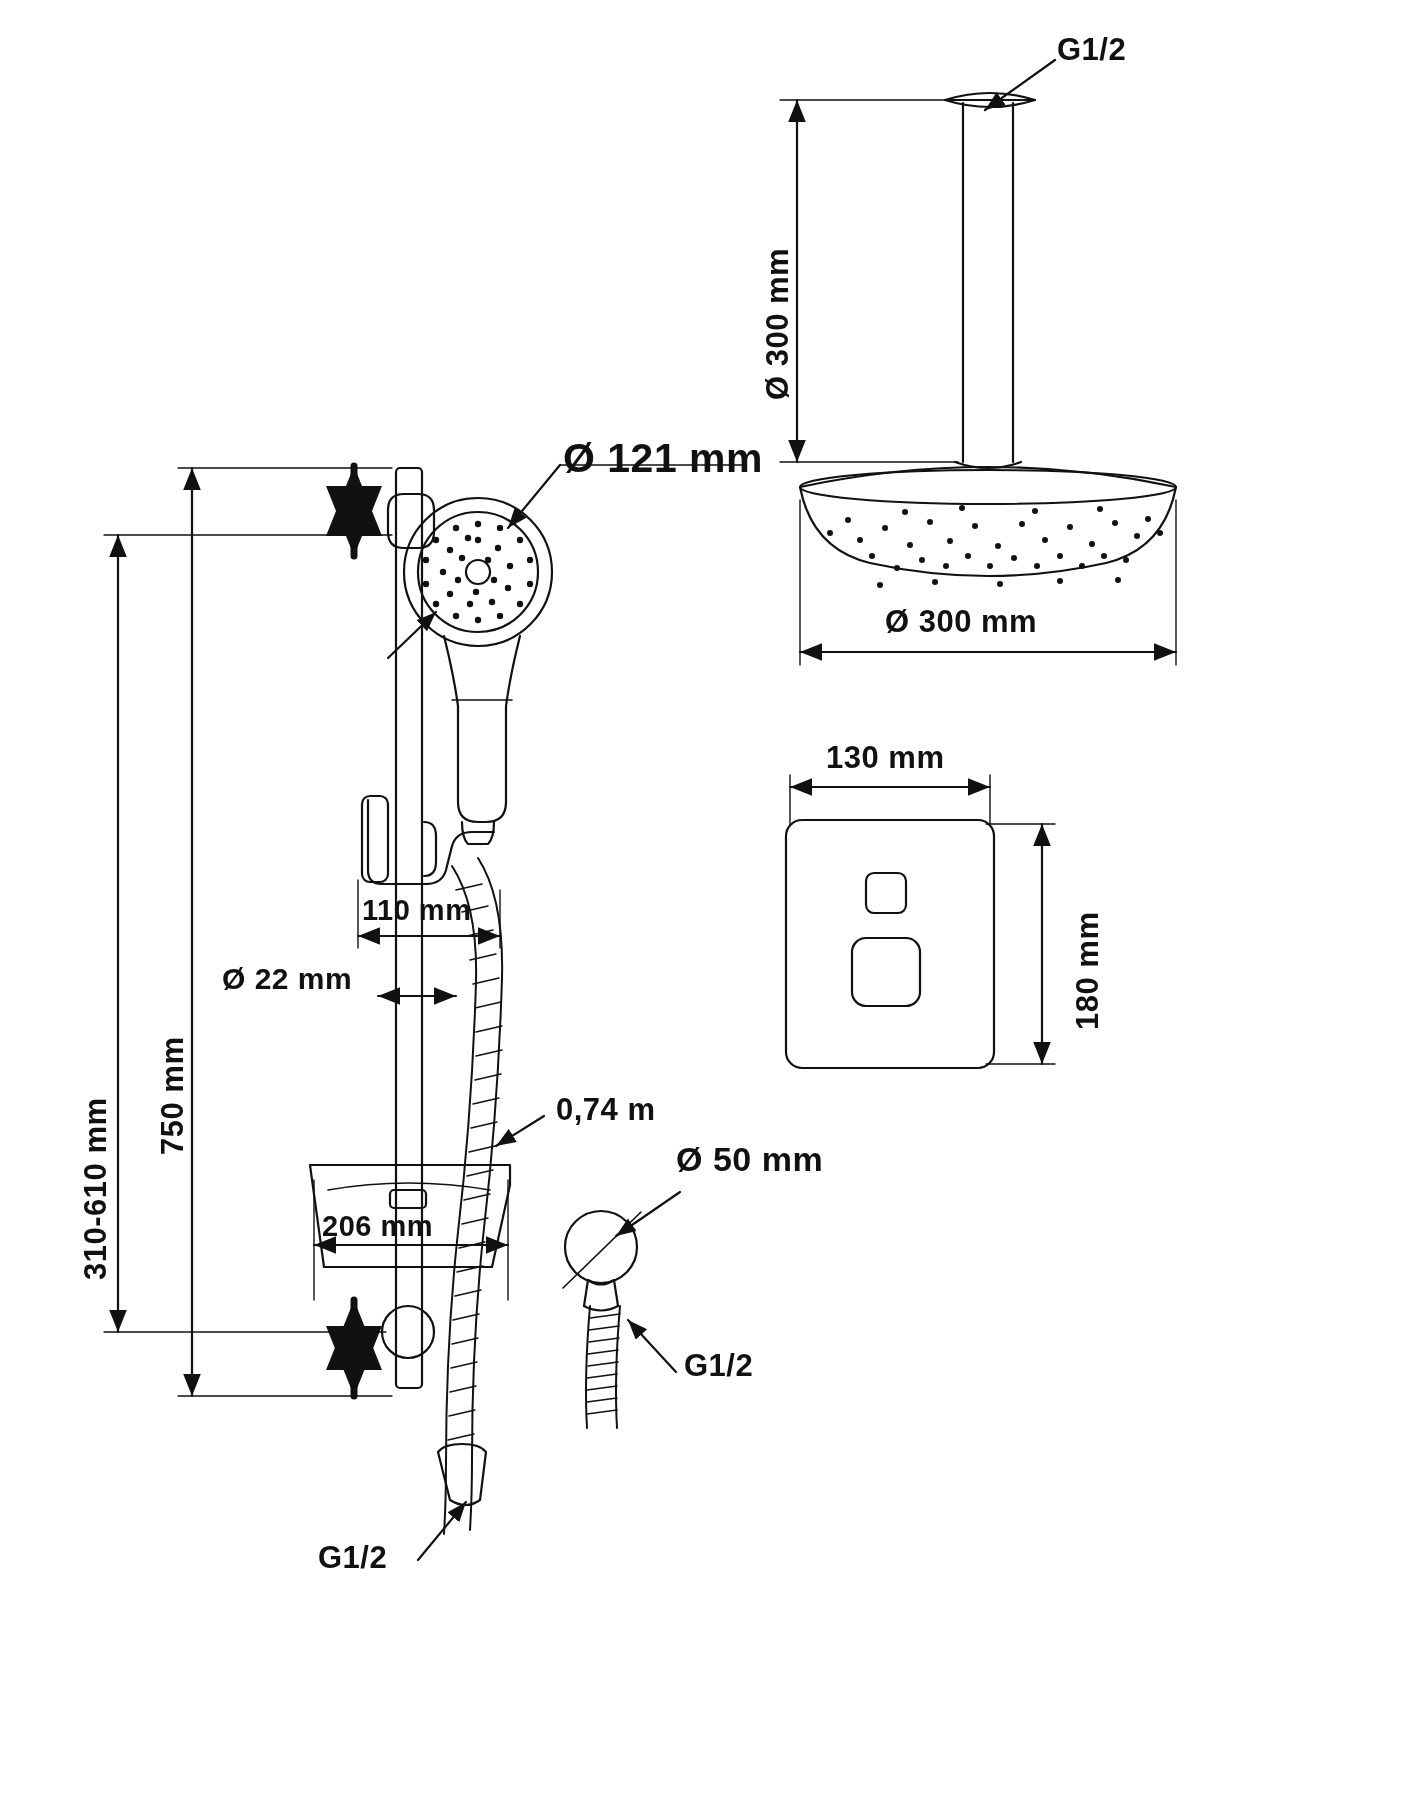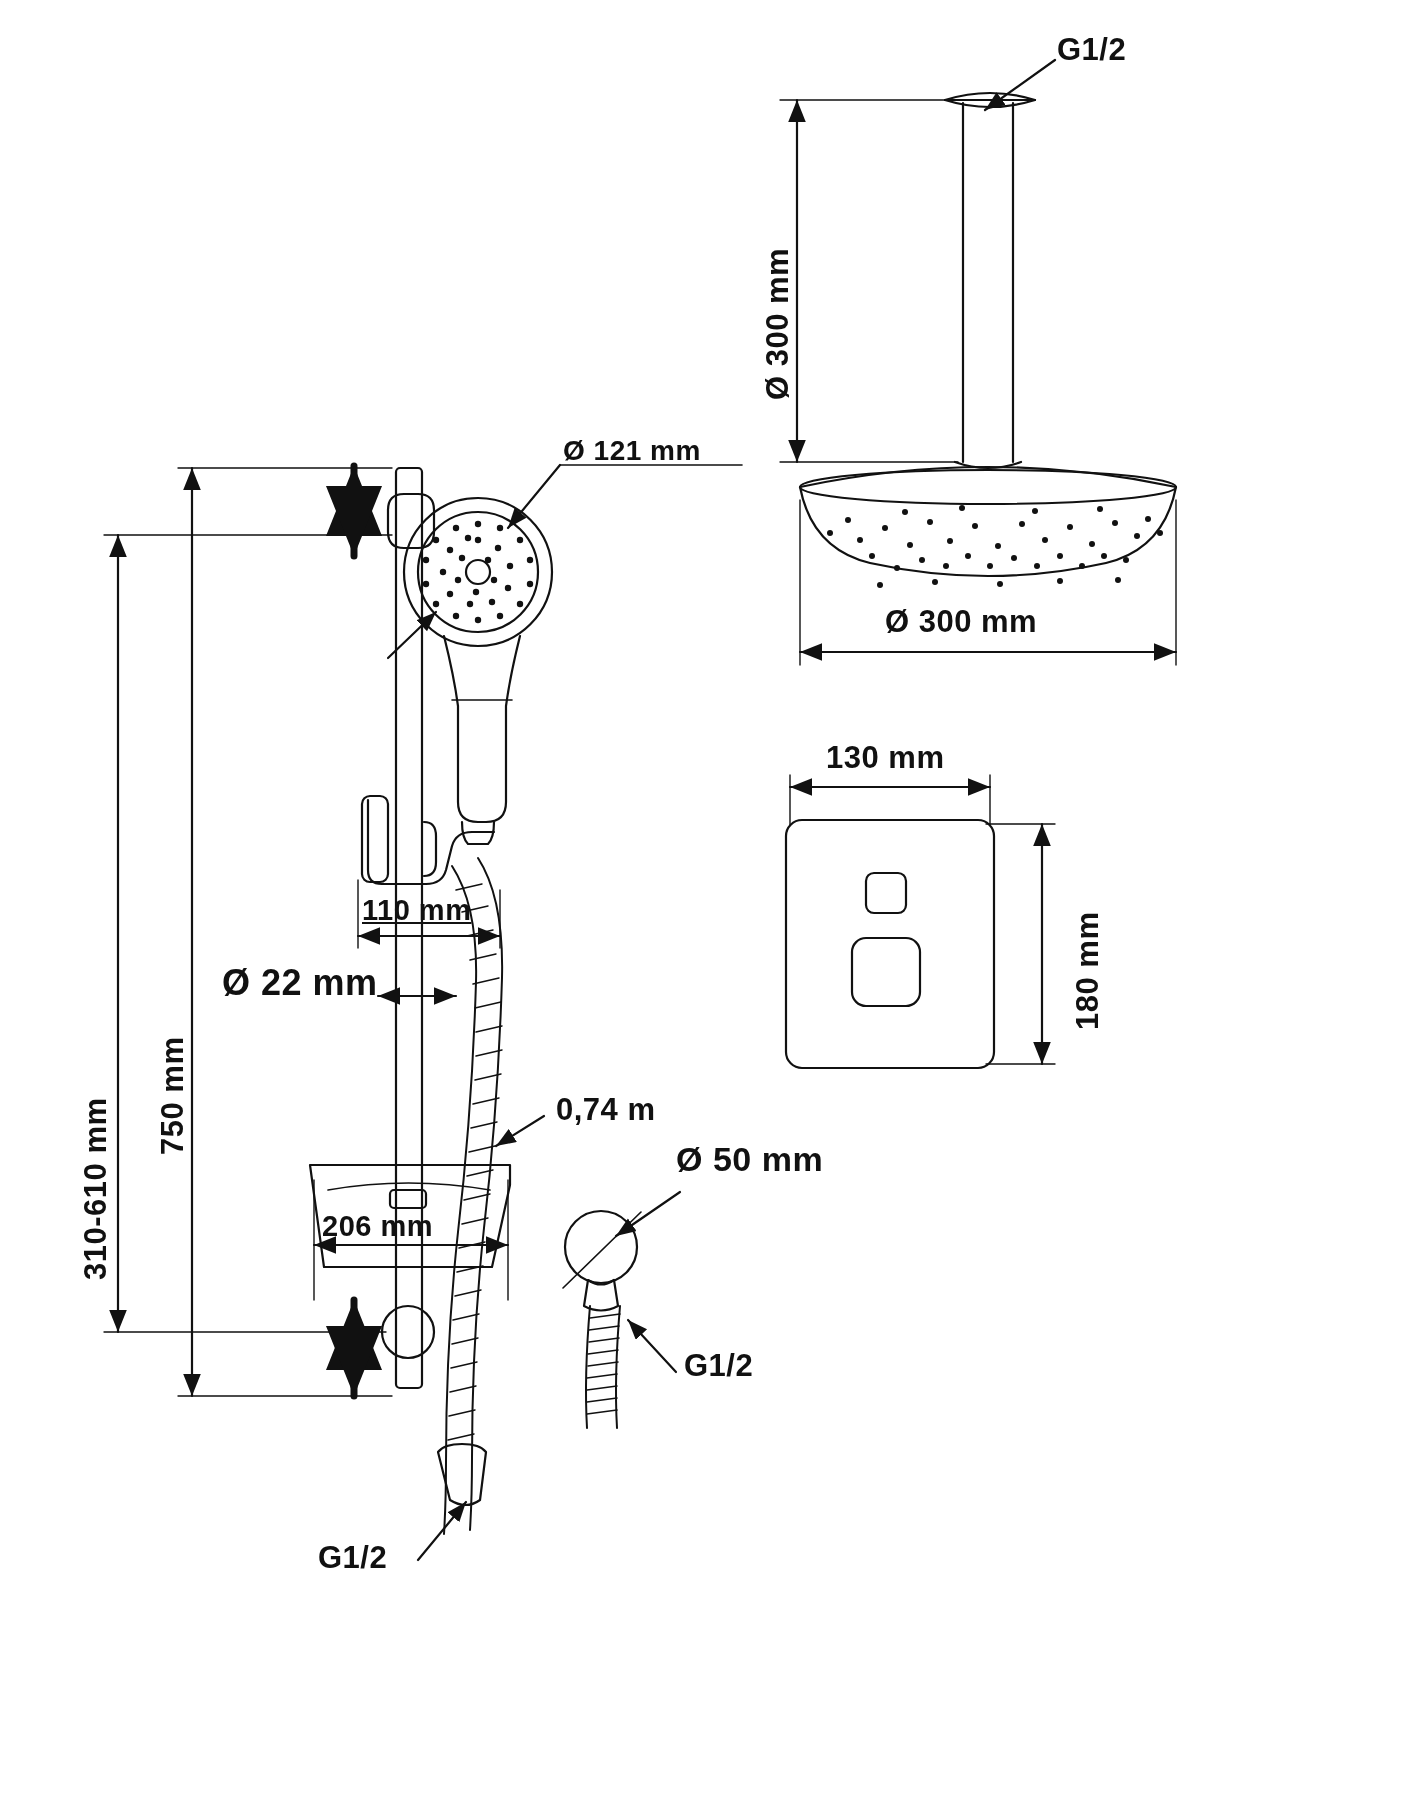--- a/index.html
+++ b/index.html
@@ -284,29 +284,29 @@
       </g>
     </g>
   </svg>
 
   <div class="dimlabel" style="left:1057px; top:32px; font-size:31px;">G1/2</div>
 
   <div class="dimlabel v-rot" style="left:760px; top:400px; font-size:31px;">Ø 300 mm</div>
 
   <div class="dimlabel" style="left:885px; top:604px; font-size:31px;">Ø 300 mm</div>
 
-  <div class="dimlabel" style="left:563px; top:435px; font-size:28px;">Ø 121 mm</div>
+  <div class="dimlabel" style="left:563px; top:435px; font-size:41px;">Ø 121 mm</div>
 
   <div class="dimlabel v-rot" style="left:78px; top:1280px; font-size:31px;">310-610 mm</div>
 
   <div class="dimlabel v-rot" style="left:155px; top:1155px; font-size:31px;">750 mm</div>
 
-  <div class="dimlabel" style="left:362px; top:894px; font-size:29px;text-decoration:underline;">110 mm</div>
-
-  <div class="dimlabel" style="left:222px; top:962px; font-size:36px;">Ø 22 mm</div>
+  <div class="dimlabel" style="left:362px; top:894px; font-size:29px;">110 mm</div>
+
+  <div class="dimlabel" style="left:222px; top:962px; font-size:30px;">Ø 22 mm</div>
 
   <div class="dimlabel" style="left:322px; top:1210px; font-size:29px;">206 mm</div>
 
   <div class="dimlabel" style="left:556px; top:1092px; font-size:31px;">0,74 m</div>
 
   <div class="dimlabel" style="left:318px; top:1540px; font-size:31px;">G1/2</div>
 
   <div class="dimlabel" style="left:826px; top:740px; font-size:31px;">130 mm</div>
 
   <div class="dimlabel v-rot" style="left:1070px; top:1030px; font-size:31px;">180 mm</div>

